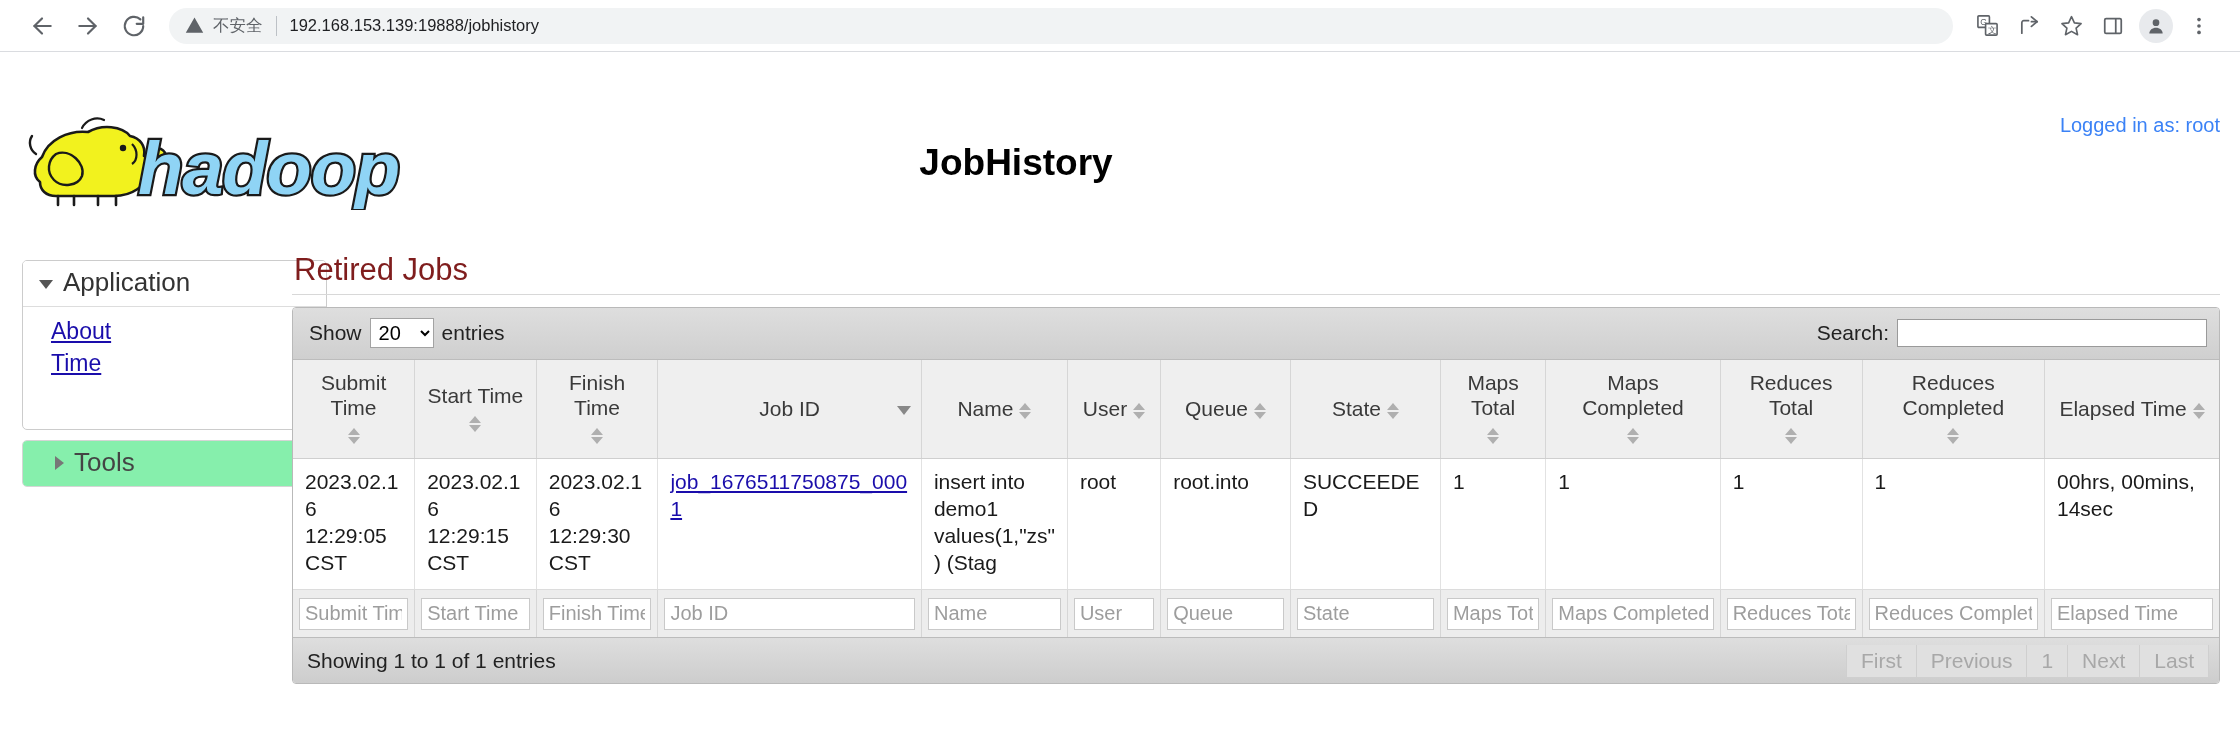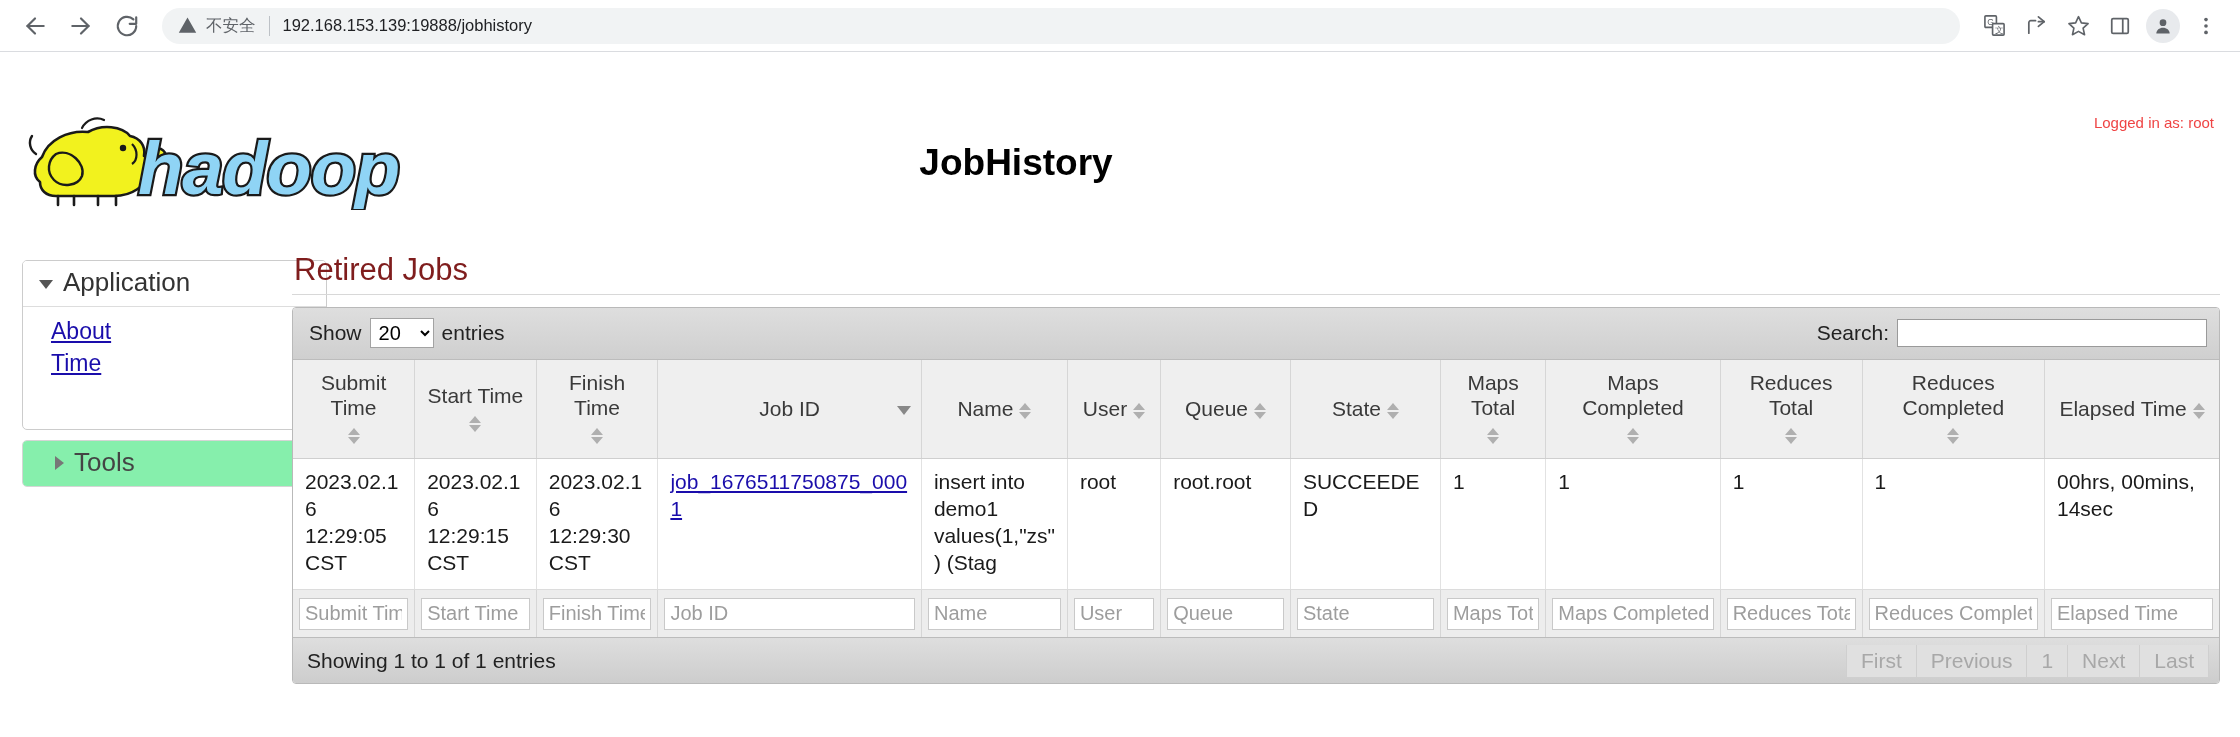--- a/index.html
+++ b/index.html
@@ -11,21 +11,21 @@
     overflow: hidden;
   }
 
   
   .browser-bar {
     height: 52px;
     background: #ffffff;
     border-bottom: 1px solid #dadce0;
     display: flex;
     align-items: center;
-    padding: 0 14px;
+    padding: 0 21px;
     gap: 4px;
   }
   .nav-btn {
     width: 42px; height: 42px;
     display: flex; align-items: center; justify-content: center;
     border-radius: 50%;
     color: #5f6368;
     flex: none;
   }
   .nav-btn svg { display: block; }
@@ -75,23 +75,23 @@
     display: flex; align-items: center; justify-content: center;
     color: #5f6368;
     margin: 0 4px;
   }
 
   
   .page { position: relative; width: 2240px; height: 685px; background: #fff; }
 
   .logged-in {
     position: absolute;
-    top: 62px; right: 26px;
-    font-size: 15px;
-    color: #ef4444;
+    top: 62px; right: 20px;
+    font-size: 20px;
+    color: #3b82f6;
     font-family: "Liberation Sans", sans-serif;
   }
 
   .logo-wrap {
     position: absolute;
     left: 22px; top: 58px;
     width: 460px; height: 100px;
   }
   .logo-wrap svg { display: block; }
 
@@ -580,21 +580,21 @@
         <tbody>
           <tr class="row-tall">
             <td>2023.02.16 12:29:05 CST</td>
             <td>2023.02.16 12:29:15 CST</td>
             <td>2023.02.16 12:29:30 CST</td>
             <td class="cell-jobid">
               <a class="job-link">job_1676511750875_0001</a>
             </td>
             <td class="cell-name">insert into demo1 values(1,"zs") (Stag</td>
             <td>root</td>
-            <td>root.root</td>
+            <td>root.into</td>
             <td>SUCCEEDED</td>
             <td>1</td>
             <td>1</td>
             <td>1</td>
             <td>1</td>
             <td>00hrs, 00mins, 14sec</td>
           </tr>
         </tbody>
         <tfoot>
           <tr class="filters">

